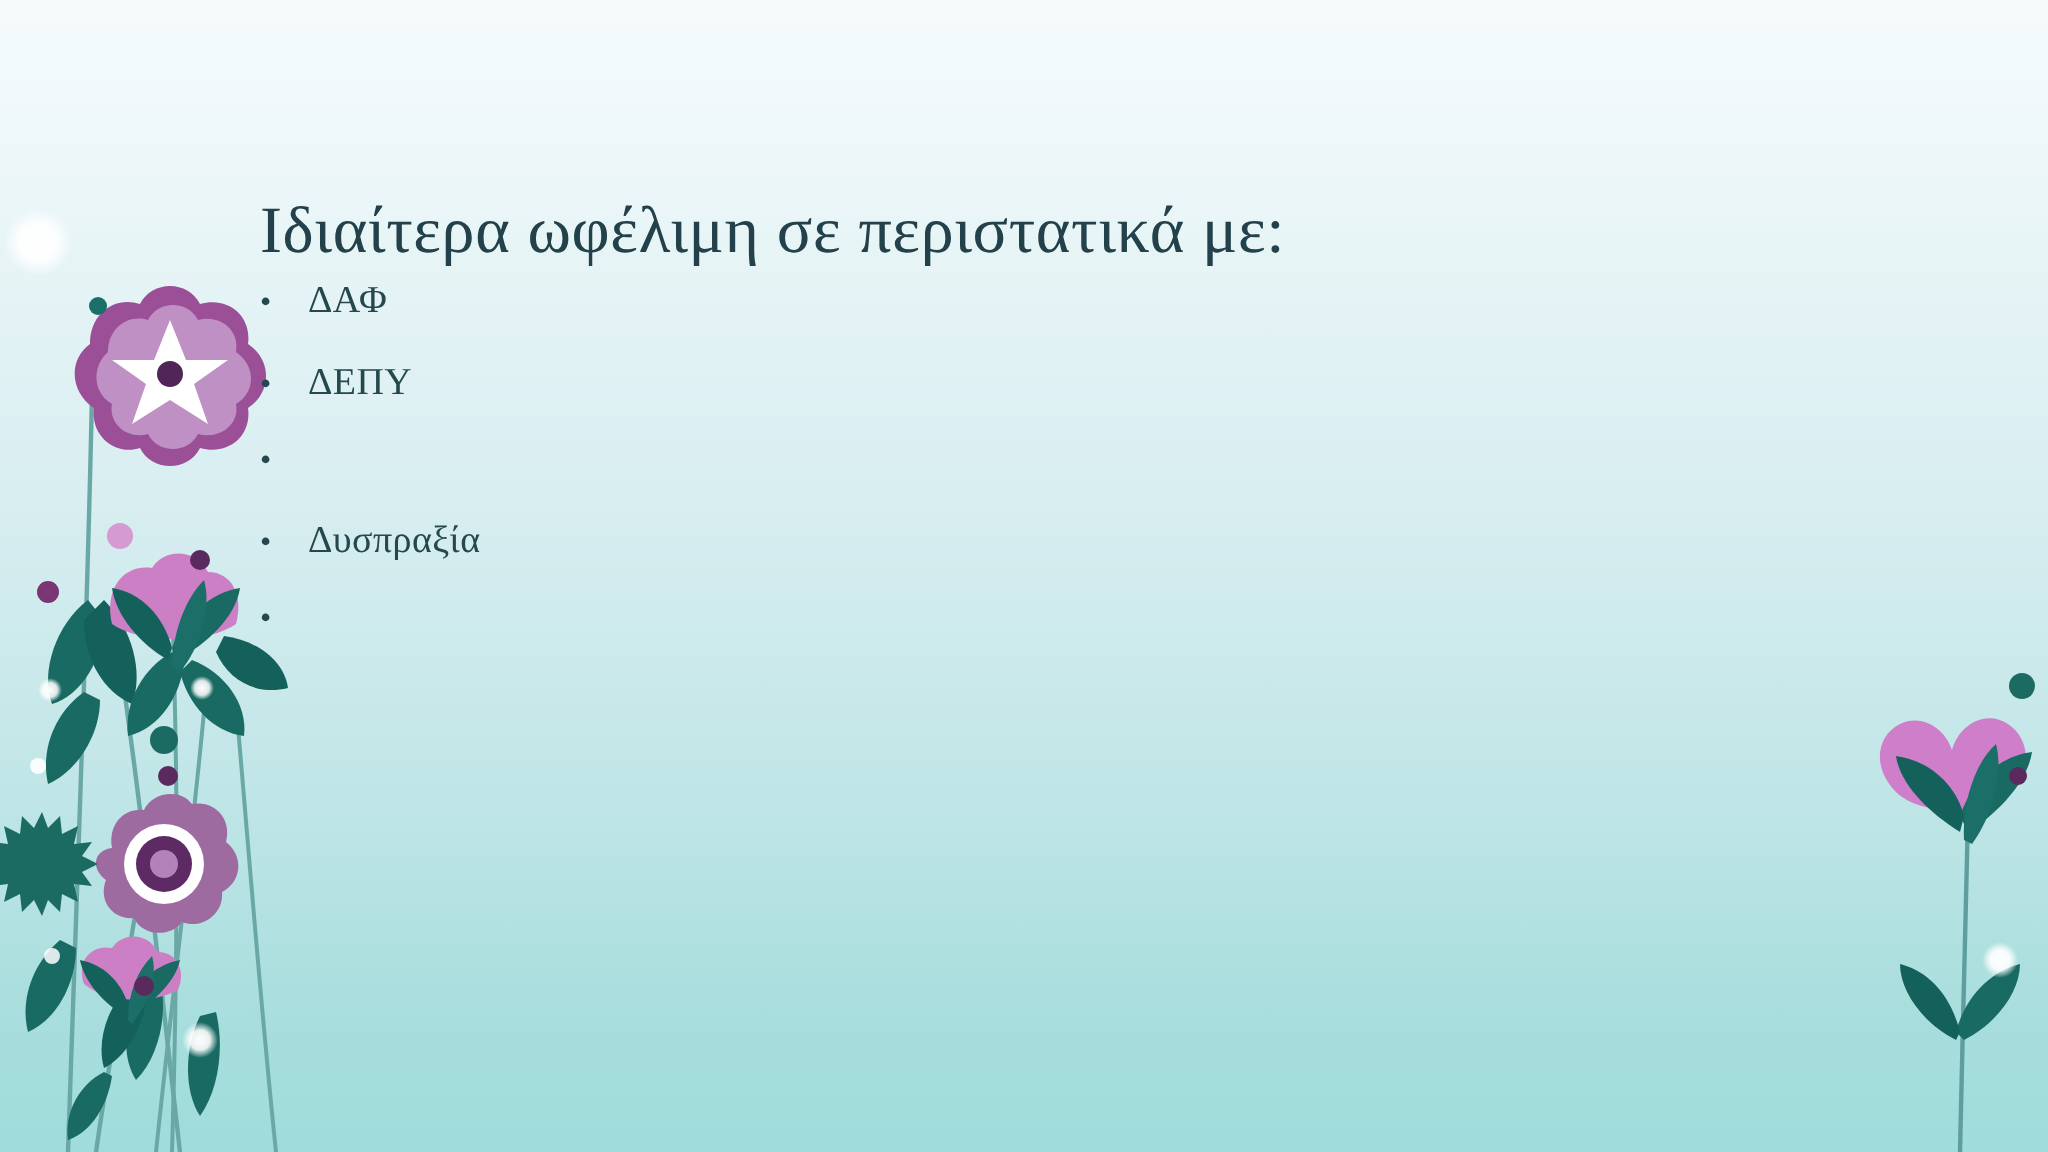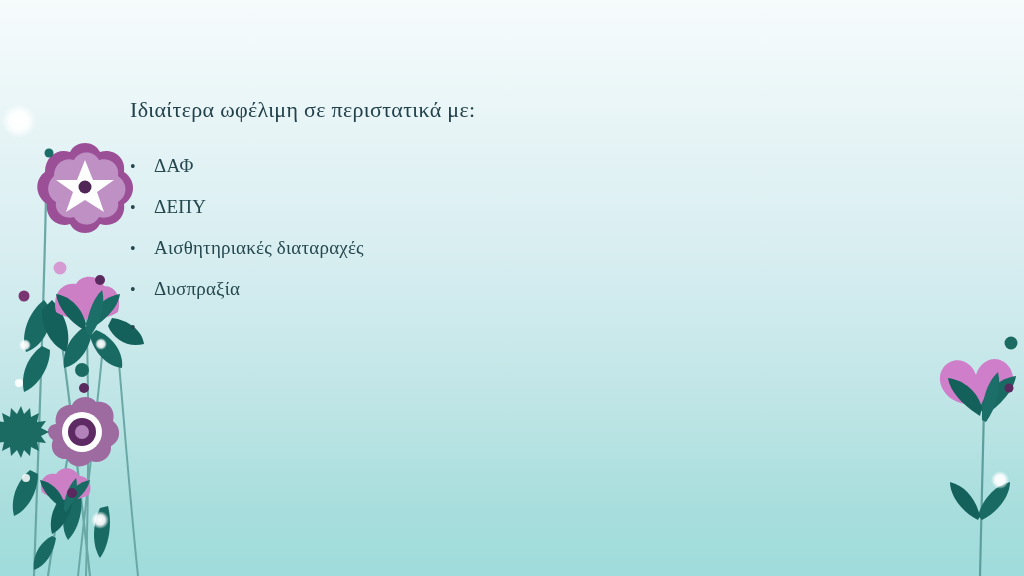--- a/index.html
+++ b/index.html
@@ -37,25 +37,25 @@
 
   
   .content {
     position: absolute;
     left: 130px;
     top: 96px;
     width: 760px;
   }
   .slide-title {
     font-family: "Liberation Serif", serif;
-    font-size: 22px;
+    font-size: 33px;
     font-weight: 400;
     letter-spacing: 0.3px;
     color: #22414a;
-    margin: 0 0 32px 0;
+    margin: 0 0 4px 0;
     line-height: 1.25;
     white-space: nowrap;
   }
   .bullet-list {
     list-style: none;
     margin: 0;
     padding: 0;
   }
   .bullet-item {
     display: flex;
@@ -235,21 +235,20 @@
       <li class="bullet-item">
         <span class="bullet-dot">•</span>
         <span class="bullet-text">ΔΑΦ</span>
       </li>
       <li class="bullet-item">
         <span class="bullet-dot">•</span>
         <span class="bullet-text">ΔΕΠΥ</span>
       </li>
       <li class="bullet-item">
         <span class="bullet-dot">•</span>
-        <span class="bullet-text">Αισθητηριακές διαταραχές</span>
       </li>
       <li class="bullet-item">
         <span class="bullet-dot">•</span>
         <span class="bullet-text">Δυσπραξία</span>
       </li>
       <li class="bullet-item">
         <span class="bullet-dot">•</span>
       </li>
     </ul>
   </div>

